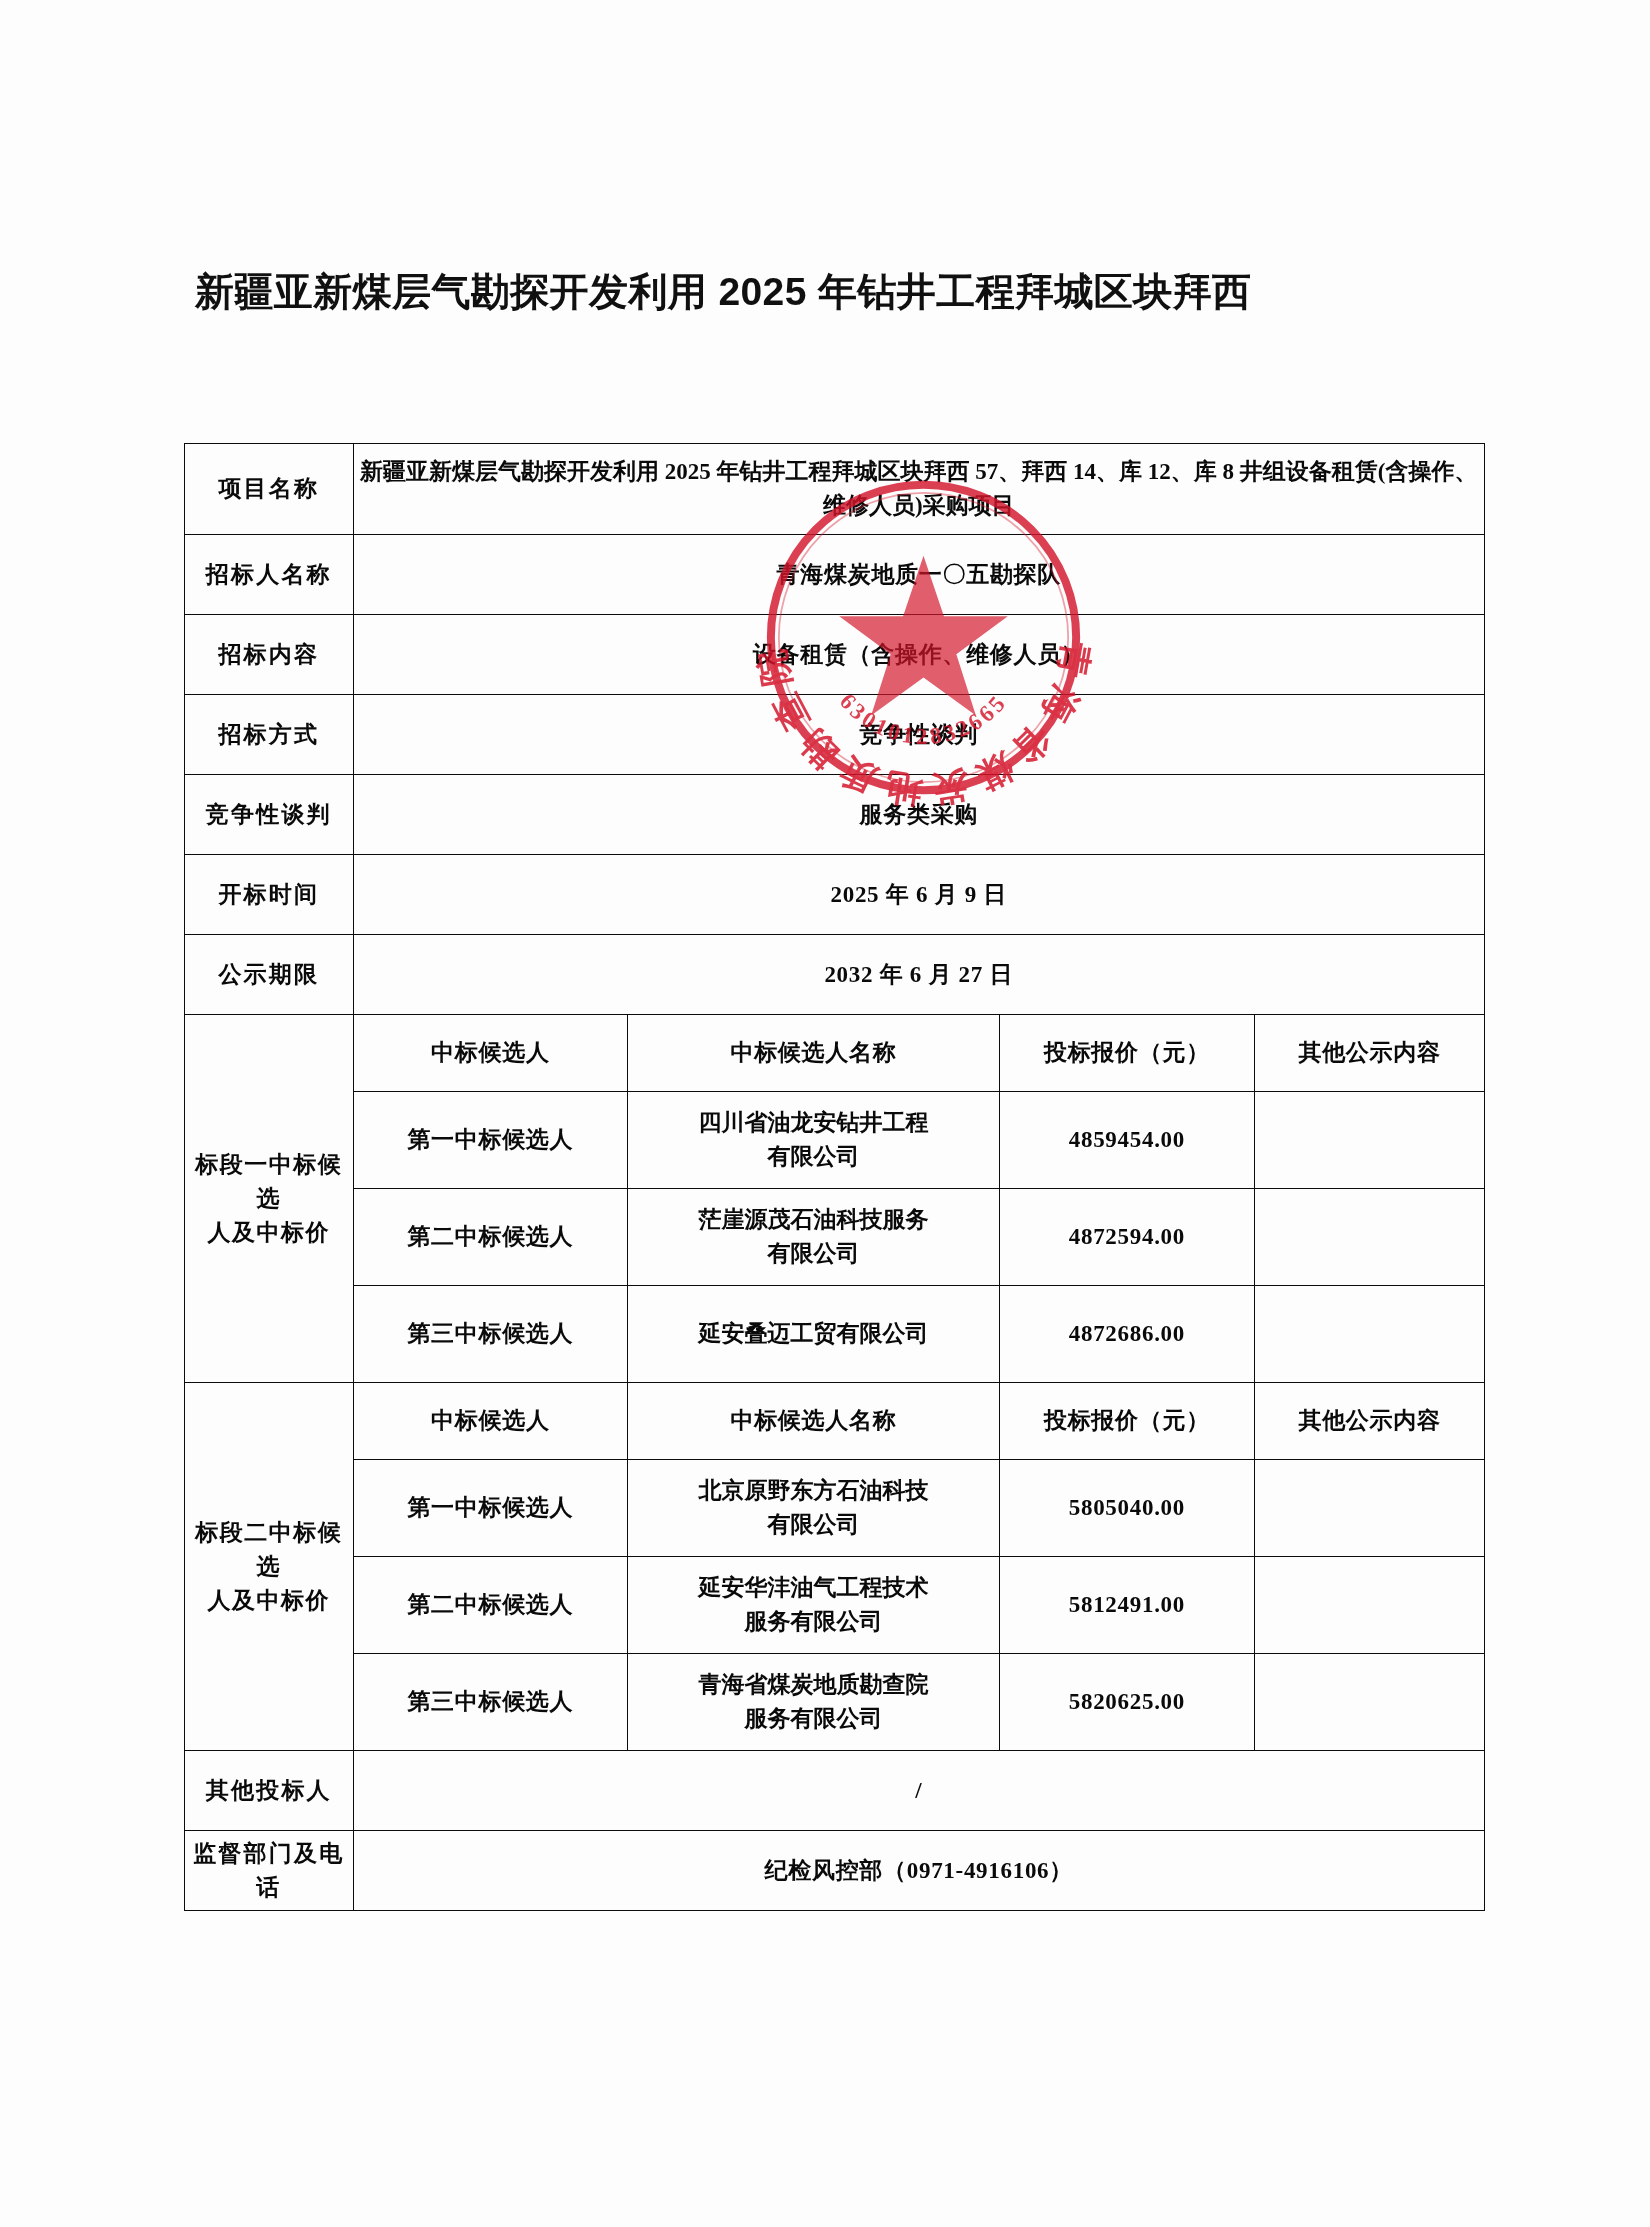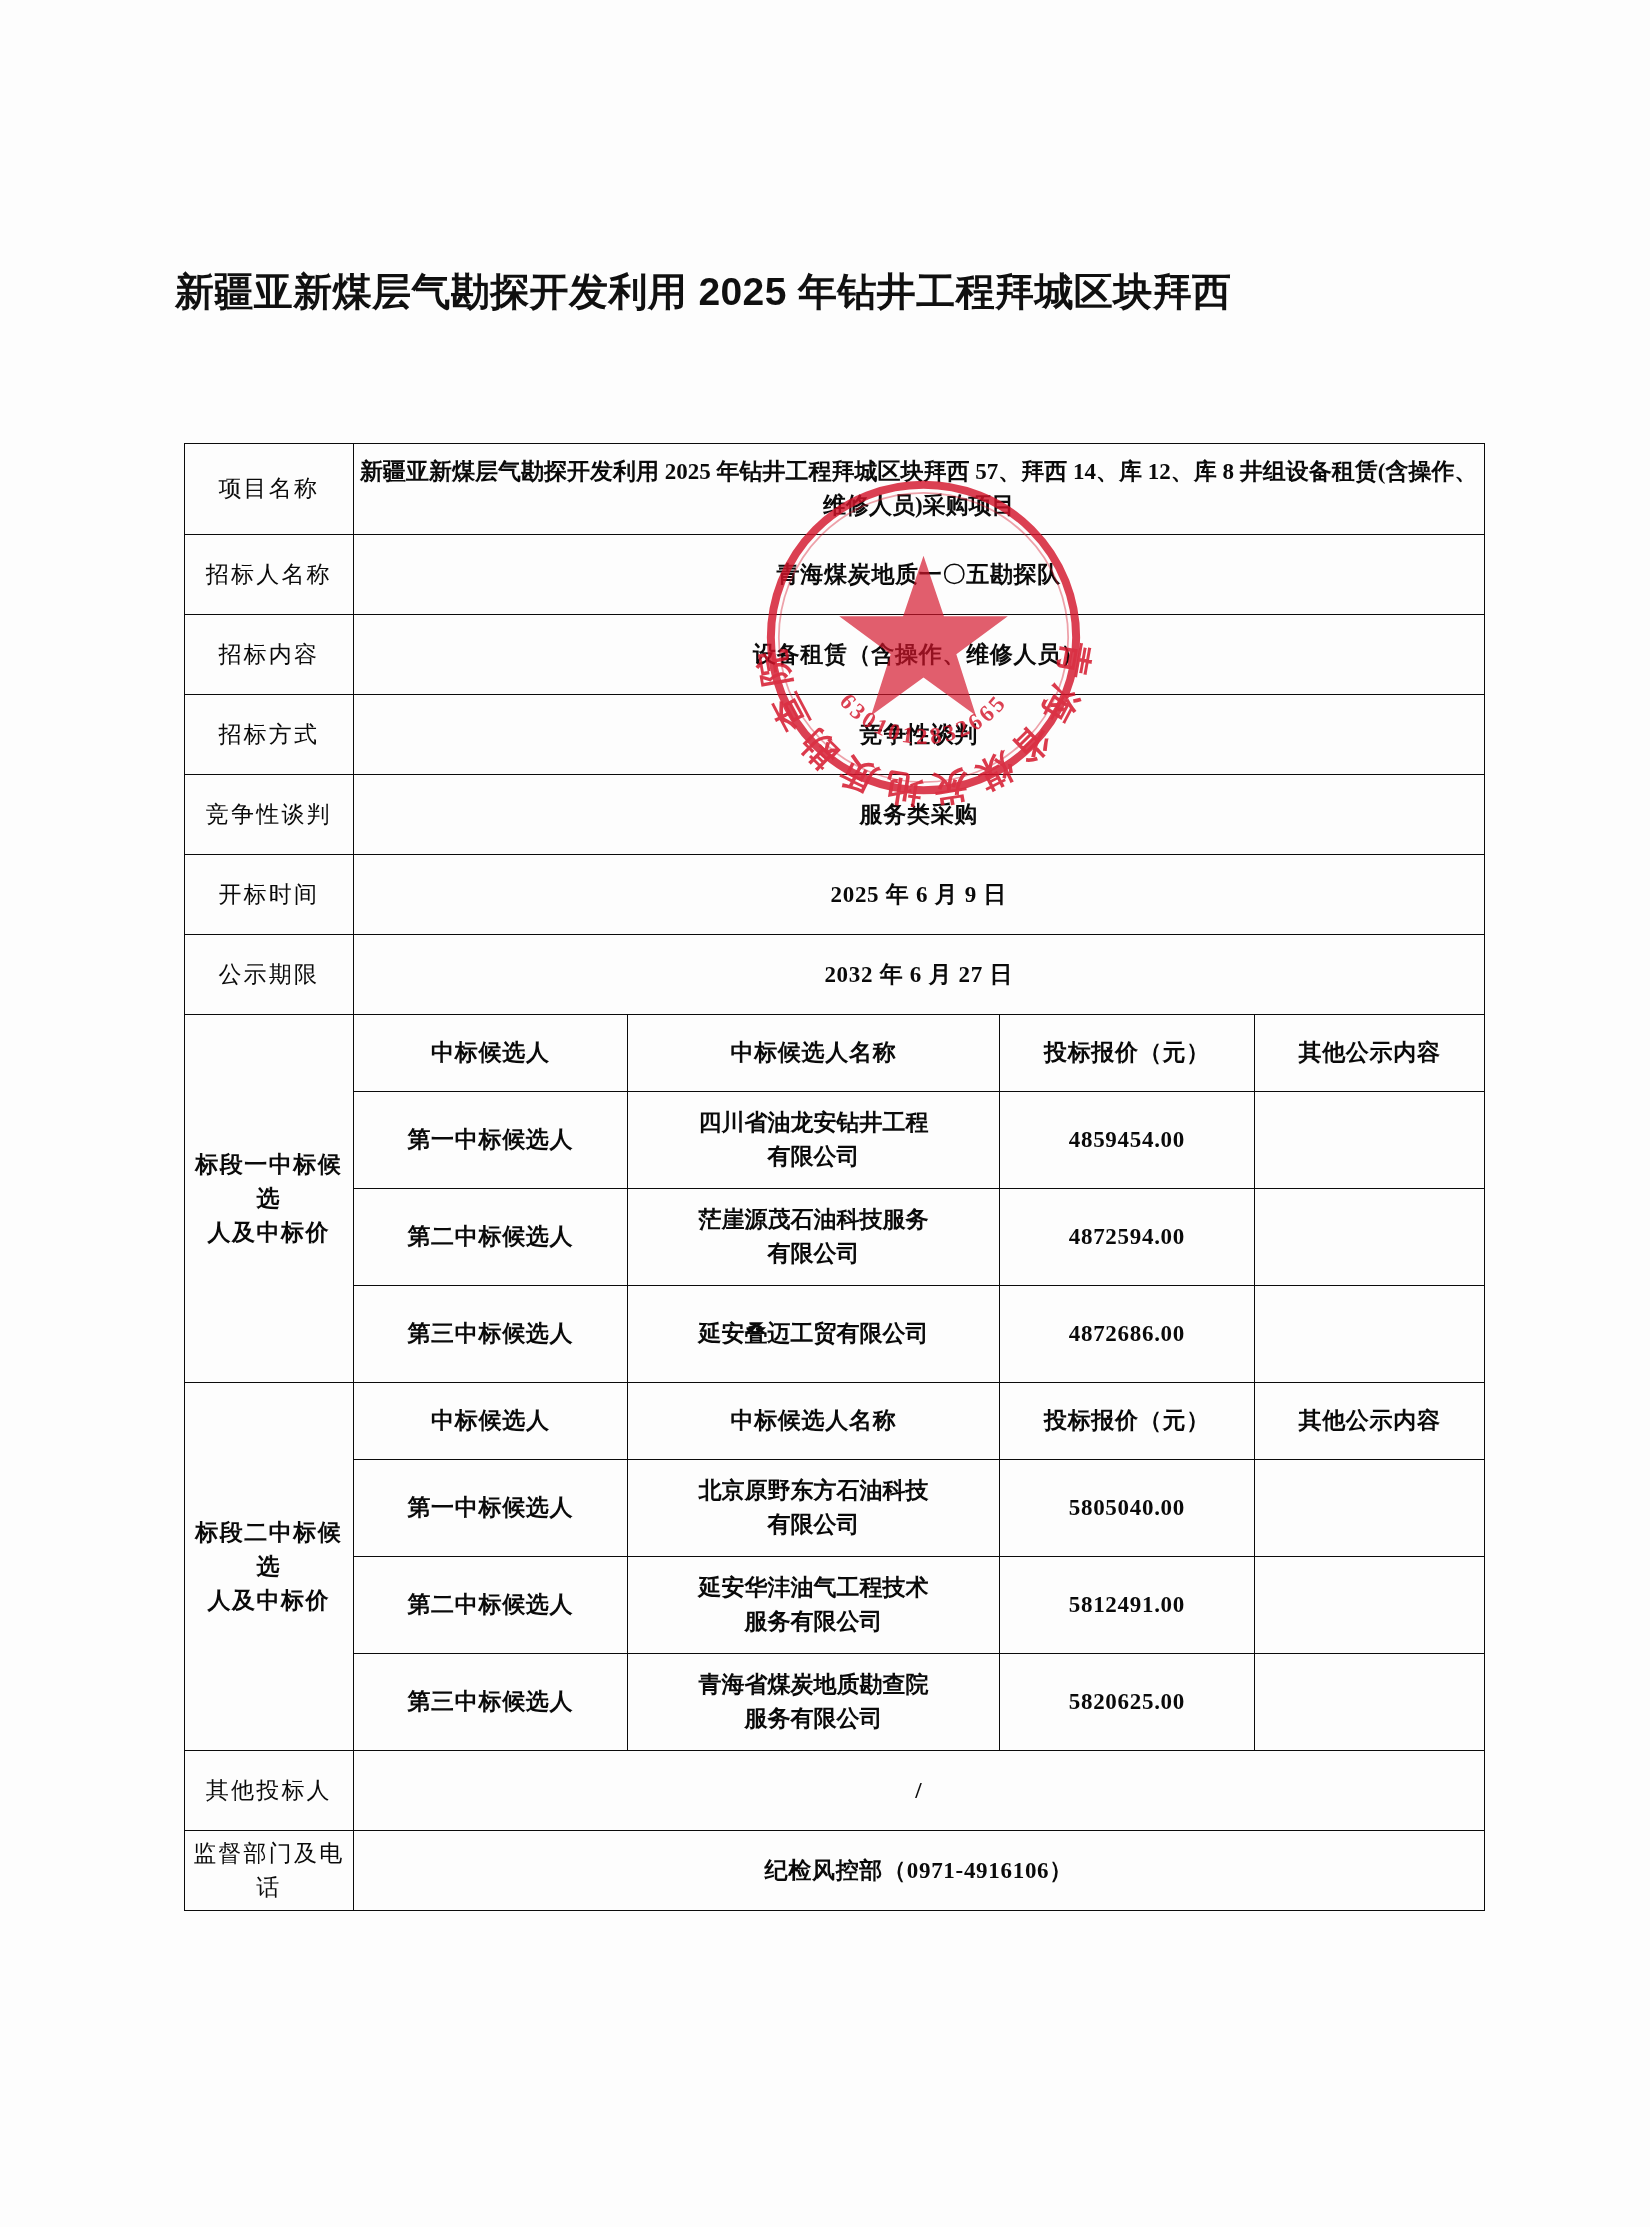--- a/index.html
+++ b/index.html
@@ -17,21 +17,21 @@
     width: 1651px;
     height: 2227px;
     background: #fdfdfd;
     overflow: hidden;
     box-sizing: border-box;
   }
 
   
   .doc-title {
     position: absolute;
-    left: 172px;
+    left: 192px;
     top: 264px;
     width: 1307px;
     text-align: center;
     font-family: "Liberation Sans", "DejaVu Sans", sans-serif;
     font-weight: bold;
     font-size: 39px;
     line-height: 56px;
     letter-spacing: 0.4px;
     color: #101010;
   }
@@ -57,21 +57,21 @@
     padding: 4.5px 6px;
     vertical-align: middle;
     text-align: center;
     font-size: 23px;
     line-height: 34px;
     color: #0a0a0a;
     font-family: "Liberation Serif", "DejaVu Serif", serif;
     background: transparent;
   }
   td.rowlabel {
-    font-weight: normal;
+    font-weight: bold;
     letter-spacing: 2.2px;
     font-size: 23px;
   }
   td.lotlabel {
     font-weight: bold;
     letter-spacing: 1.5px;
     line-height: 37px;
   }
   td.subhead {
     font-weight: bold;

